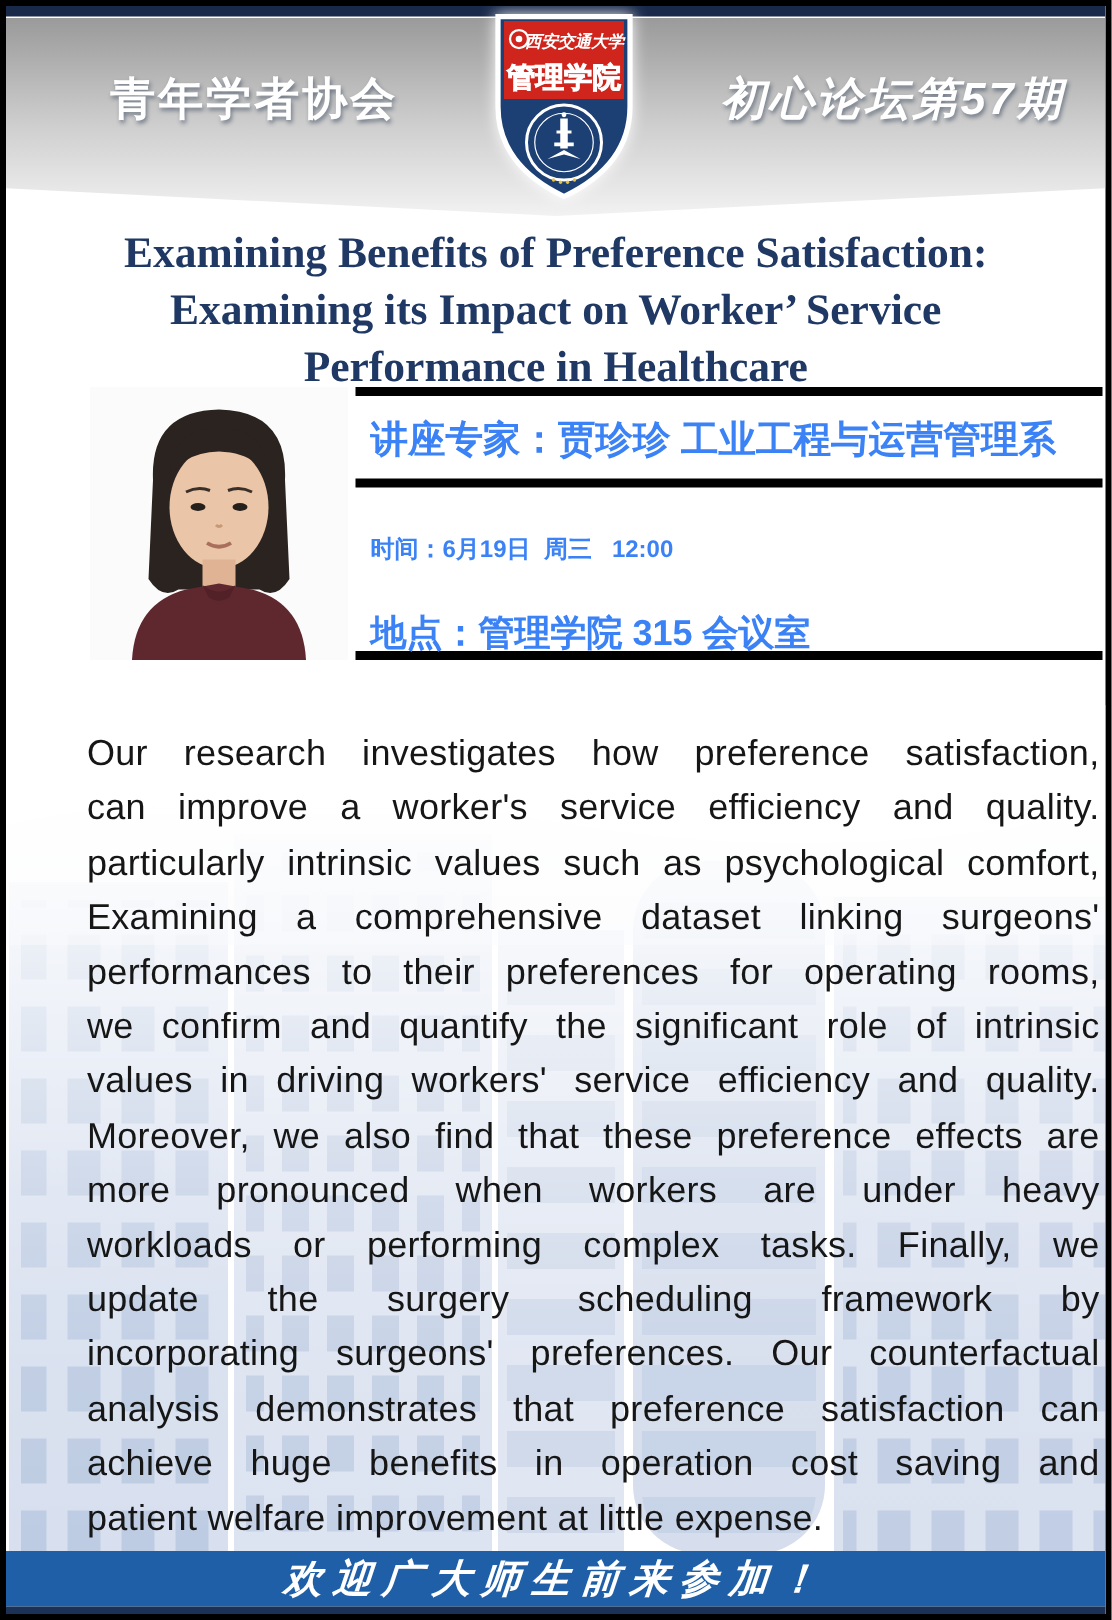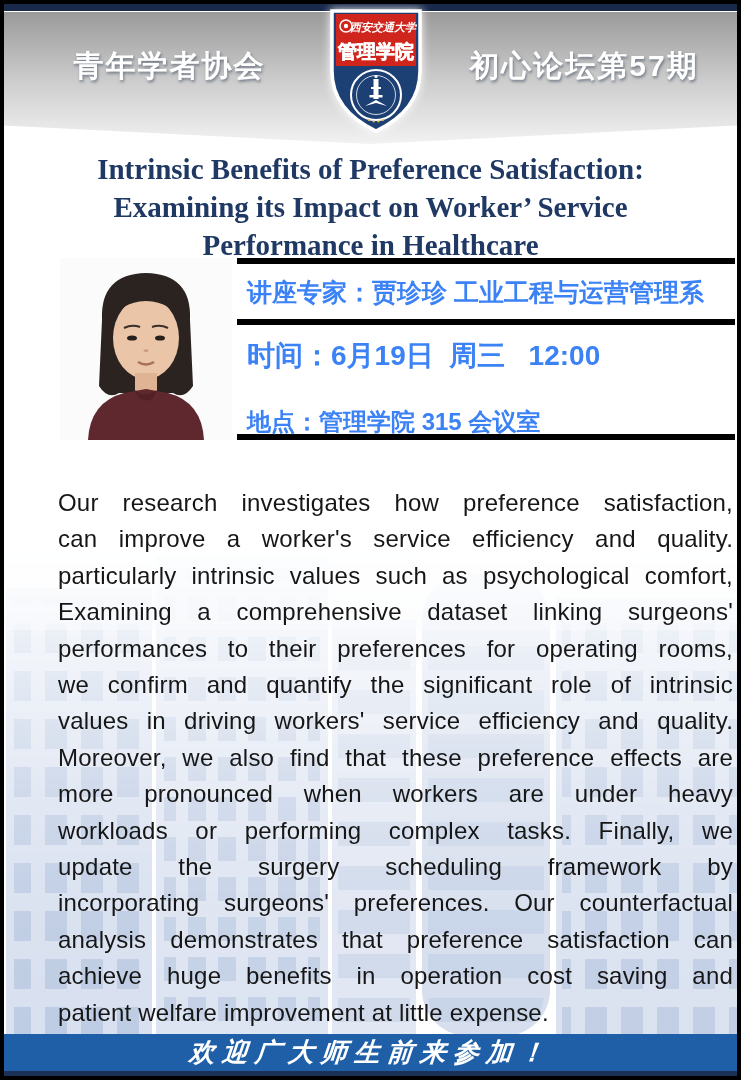--- a/index.html
+++ b/index.html
@@ -29,41 +29,41 @@
     background:#18294a;
   }
   .hdr-title {
     position:absolute; top:42px;
     color:#fff; font-size:30px; font-weight:bold;
     letter-spacing:2px; text-align:center;
     text-shadow:1px 2px 3px rgba(10,30,60,.45);
     z-index:5;
   }
   .hdr-title.left  { left:58px;  width:215px;text-align:center; }
-  .hdr-title.right { left:455px; width:250px; }
+  .hdr-title.right { left:466px; width:250px;font-style:italic; }
   .badge { position:absolute; left:325px; top:5px; width:94px; height:124px; z-index:6;
            filter:drop-shadow(0 0 5px rgba(255,255,255,.95)); }
   
   .sem-title {
     position:absolute; top:146px; left:16px; width:701px;
     text-align:center;
     font-family:"Liberation Serif","DejaVu Serif",serif;
     font-weight:bold; font-size:29px; line-height:38px;
     color:#1f3864; z-index:5;
   }
   
   .photo { position:absolute; left:56px; top:254px; width:172px; height:182px; z-index:5; }
   .bar { position:absolute; left:233px; width:498px; height:6px; background:#000; z-index:5; }
   .bar.b1 { top:254px; } .bar.b2 { top:315px; } .bar.b3 { top:430px; }
   .info-line {
     position:absolute; left:243px; z-index:5;
     color:#3b82f6; font-weight:bold; white-space:pre;
   }
   .info-line.speaker  { top:272px; font-size:25px; }
-  .info-line.time     { top:333px; font-size:28px; }
+  .info-line.time     { top:352px; font-size:16px; }
   .info-line.location { top:402px; font-size:24px; }
   
   .abs-head {
     position:absolute; left:6px; top:443px; z-index:5;
     font-size:28px; font-weight:bold; color:#000;
   }
   .abs-body {
     position:absolute; left:7px; top:481px; width:722px; z-index:5;
     color:#161616; font-size:24px; line-height:36.4px;
     letter-spacing:0.2px;
@@ -125,21 +125,21 @@
         <circle cx="47" cy="67.5" r="1.6" fill="#ffffff"></circle>
         <circle cx="40" cy="111" r="1.1" fill="#e8c24a"></circle>
         <circle cx="44.7" cy="112.5" r="1.1" fill="#e8c24a"></circle>
         <circle cx="49.4" cy="112.5" r="1.1" fill="#e8c24a"></circle>
         <circle cx="54" cy="111" r="1.1" fill="#e8c24a"></circle>
       </g>
     </svg>
   </div>
 
   <div class="sem-title">
-    <div>Intrinsic Benefits of Preference Satisfaction:</div>
+    <div>Examining Benefits of Preference Satisfaction:</div>
     <div>Examining its Impact on Worker’ Service</div>
     <div>Performance in Healthcare</div>
   </div>
 
   <div class="photo">
     <svg viewBox="0 0 172 182" width="172" height="182">
       <rect width="172" height="182" fill="#fbfbfb"></rect>
       <path d="M42,62 Q40,16 86,15 Q132,16 130,62 L133,128 Q124,142 113,135 L59,135 Q48,142 39,128 Z" fill="#2b2320"></path>
       <ellipse cx="86" cy="80" rx="33" ry="41" fill="#eac5a7"></ellipse>
       <path d="M53,64 Q52,28 86,27 Q120,28 119,64 Q113,44 86,43 Q59,44 53,64 Z" fill="#2b2320"></path>

